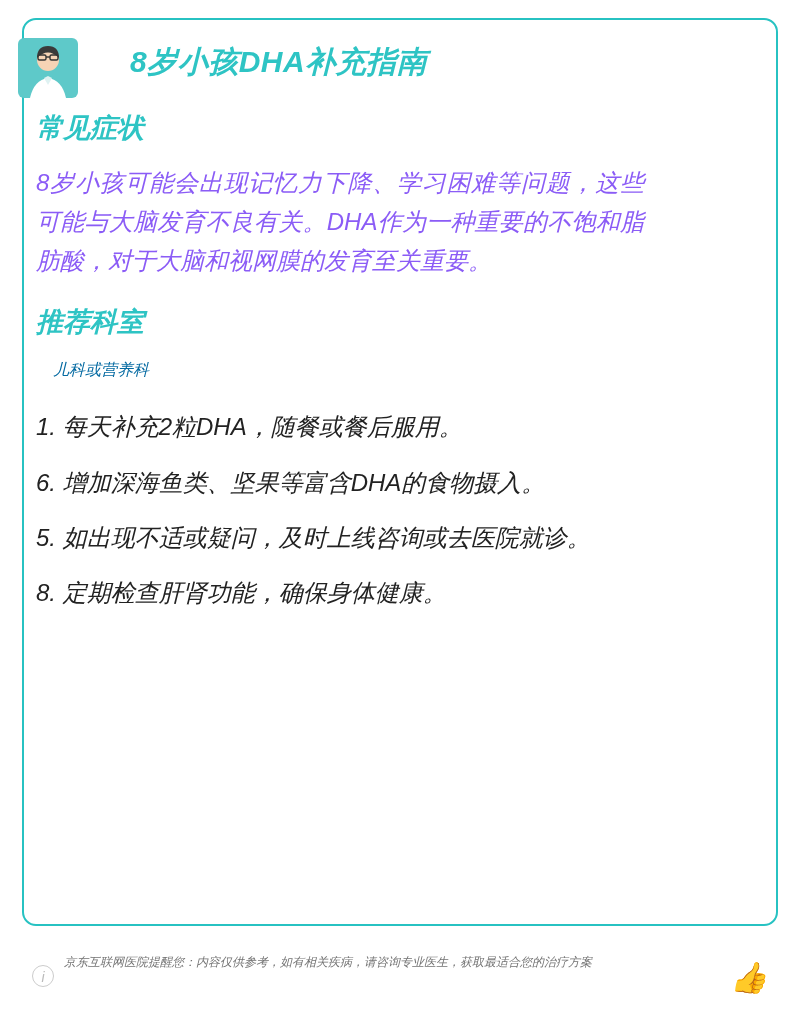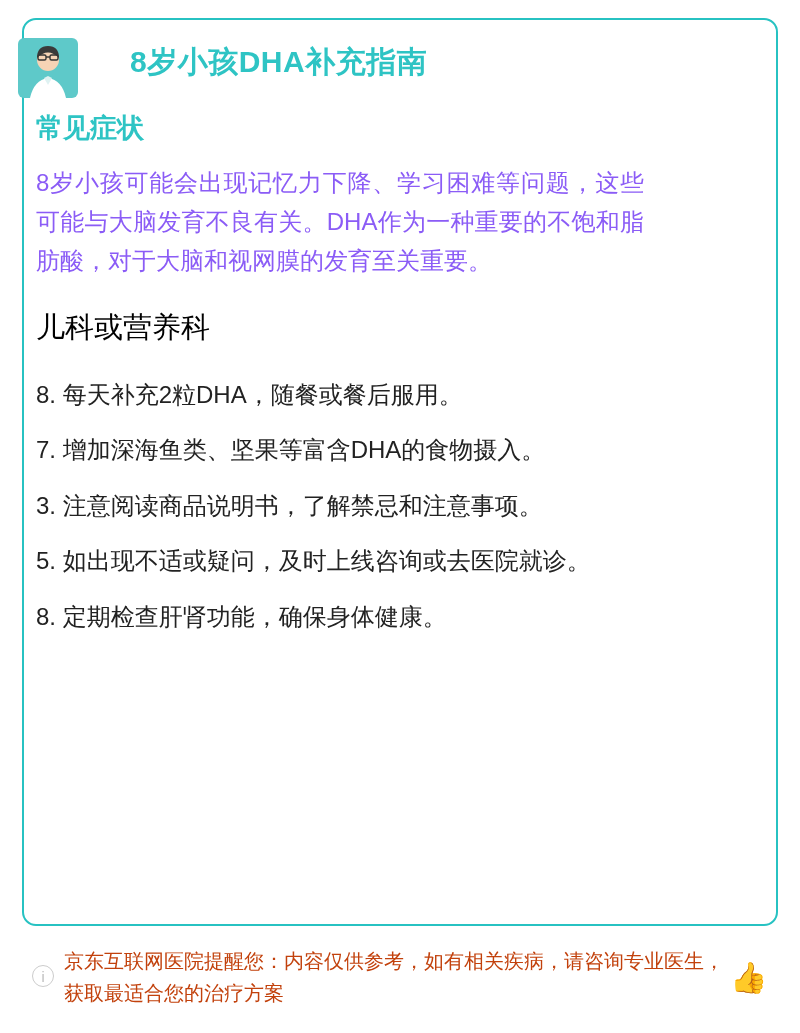--- a/index.html
+++ b/index.html
@@ -12,20 +12,21 @@
     background: #ffffff;
     font-family: "Liberation Sans", sans-serif;
     color: #333333;
     overflow: hidden;
   }
   .page {
     position: relative;
     width: 672px;
     height: 1033px;
     box-sizing: border-box;
+    font-style: italic;
   }
   .card {
     position: absolute;
     left: 22px;
     top: 18px;
     width: 756px;
     height: 908px;
     border: 2px solid #27c2c2;
     border-radius: 14px;
     box-sizing: border-box;
@@ -68,24 +69,24 @@
   .section-block { margin-bottom: 26px; }
 
   p.para {
     font-size: 24px;
     line-height: 1.62;
     color: #8b5cf6;
     margin: 0;
     text-align: justify;
   }
   p.plain {
-    font-size: 29px;
+    font-size: 16px;
     line-height: 1.5;
-    color: #000000;
-    margin: 0;
+    color: #0369a1;
+    margin: 17px;
   }
   ol.points {
     margin: 0;
     padding: 0;
     list-style: none;
   }
   ol.points li {
     font-size: 24px;
     line-height: 1.56;
     color: #222222;
@@ -109,25 +110,25 @@
     border-radius: 50%;
     color: #bbbbbb;
     font-size: 14px;
     line-height: 22px;
     text-align: center;
     box-sizing: border-box;
   }
   .footer-text {
     position: absolute;
     left: 42px;
-    top: 0;
+    top: 8px;
     width: 660px;
-    font-size: 20px;
+    font-size: 12px;
     line-height: 1.6;
-    color: #c2410c;
+    color: #737373;
   }
   .thumb {
     position: absolute;
     right: 10px;
     top: 18px;
     font-size: 30px;
     color: #f0c040;
     line-height: 1;
   }
 </style>
@@ -154,28 +155,28 @@
   <div class="doc-title">8岁小孩DHA补充指南</div>
 
   <div class="content">
 
     <div class="section-block">
       <h2 class="section">常见症状</h2>
       <p class="para">8岁小孩可能会出现记忆力下降、学习困难等问题，这些可能与大脑发育不良有关。DHA作为一种重要的不饱和脂肪酸，对于大脑和视网膜的发育至关重要。</p>
     </div>
 
     <div class="section-block">
+      <h2 class="section">推荐科室</h2>
       <p class="plain">儿科或营养科</p>
     </div>
 
     <div class="section-block">
       <ol class="points">
-        <li>8. 每天补充2粒DHA，随餐或餐后服用。</li>
-        <li>7. 增加深海鱼类、坚果等富含DHA的食物摄入。</li>
-        <li>3. 注意阅读商品说明书，了解禁忌和注意事项。</li>
+        <li>1. 每天补充2粒DHA，随餐或餐后服用。</li>
+        <li>6. 增加深海鱼类、坚果等富含DHA的食物摄入。</li>
         <li>5. 如出现不适或疑问，及时上线咨询或去医院就诊。</li>
         <li>8. 定期检查肝肾功能，确保身体健康。</li>
       </ol>
     </div>
 
   </div>
 
   <div class="footer">
     <div class="footer-icon">i</div>
     <div class="footer-text">京东互联网医院提醒您：内容仅供参考，如有相关疾病，请咨询专业医生，获取最适合您的治疗方案</div>

